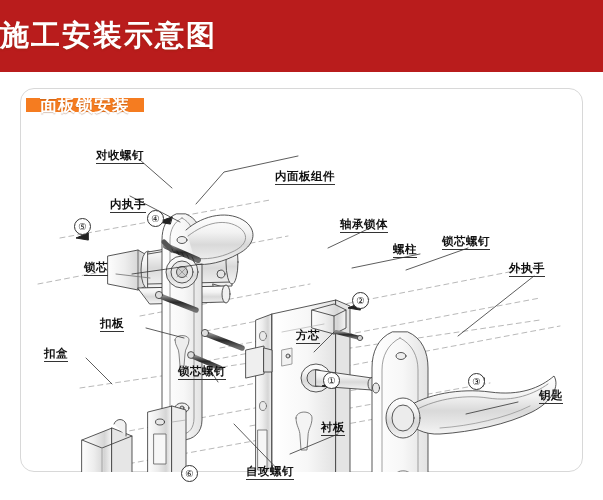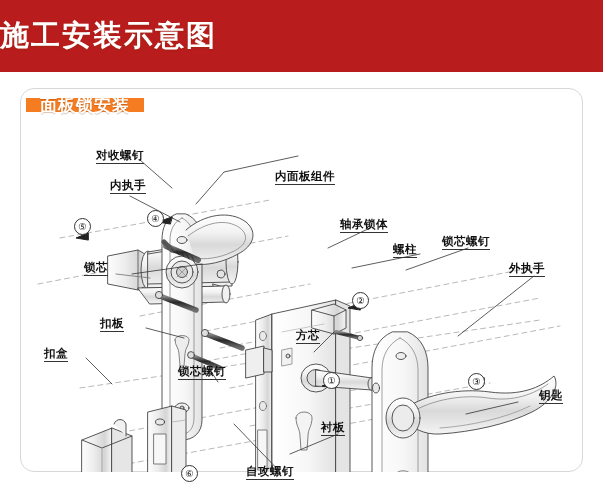--- a/index.html
+++ b/index.html
@@ -318,21 +318,21 @@
 </svg>
 </div>
 
 <div id="section-badge">
   <span id="section-badge-label">面板锁安装</span>
 </div>
 
 <div id="overlay"></div>
 
 <div class="callout callout-ul" style="left: 96px; top: 150px;">对收螺钉</div>
-<div class="callout callout-ul" style="left: 110px; top: 180px;">内执手</div>
+<div class="callout callout-ul" style="left: 110px; top: 199px;">内执手</div>
 <div class="callout callout-ul" style="left: 275px; top: 143px; margin-top: 28px;">内面板组件</div>
 <div class="callout callout-ul" style="left: 340px; top: 219px;">轴承锁体</div>
 <div class="callout callout-ul" style="left: 393px; top: 244px;">螺柱</div>
 <div class="callout callout-ul" style="left: 442px; top: 236px;">锁芯螺钉</div>
 <div class="callout callout-ul" style="left: 509px; top: 263px;">外执手</div>
 <div class="callout callout-ul" style="left: 84px; top: 262px;">锁芯</div>
 <div class="callout callout-ul" style="left: 296px; top: 330px;">方芯</div>
 <div class="callout callout-ul" style="left: 100px; top: 318px;">扣板</div>
 <div class="callout callout-ul" style="left: 44px; top: 348px;">扣盒</div>
 <div class="callout callout-ul" style="left: 150px; top: 366px; margin-left: 28px;">锁芯螺钉</div>

